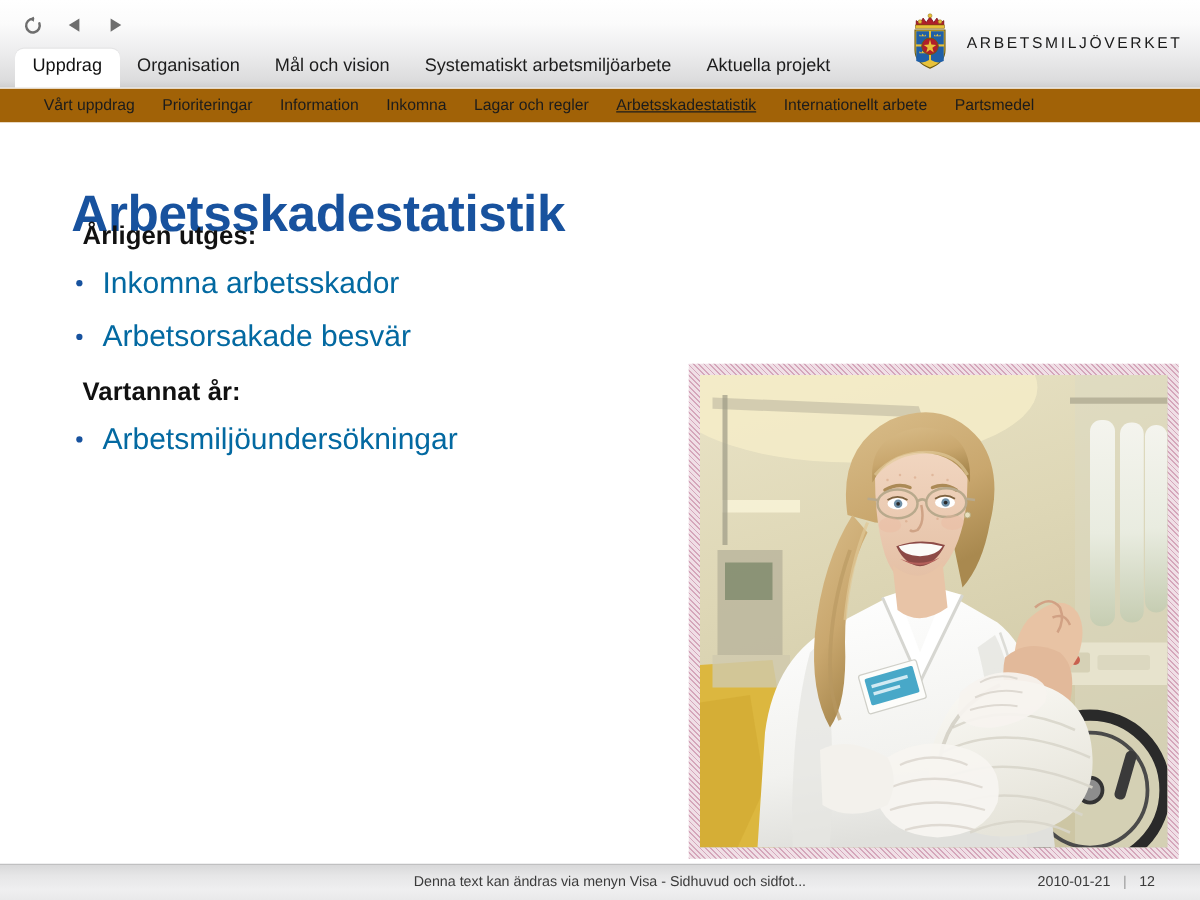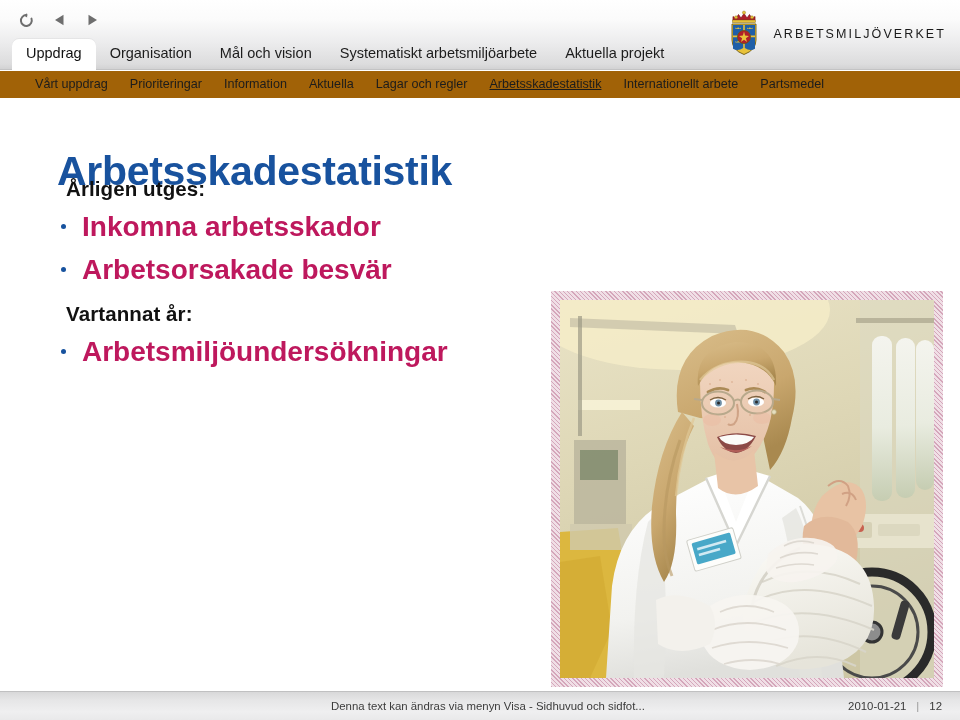--- a/index.html
+++ b/index.html
@@ -157,26 +157,25 @@
   }
   .lead.second { margin-top: 18px; }
 
   ul.bullets {
     list-style: none;
     margin: 0;
     padding: 0;
   }
   ul.bullets li {
     position: relative;
-    font-size: 28px;
-    color: #be185d;
+    font-size: 24px;
+    color: #0369a1;
     line-height: 26px;
     padding: 0 0 17px 24px;
     white-space: nowrap;
-    font-weight: bold;
   }
   ul.bullets li:last-child { padding-bottom: 0; }
   ul.bullets li .dot {
     position: absolute;
     left: 3px;
     top: 10px;
     width: 5px;
     height: 5px;
     border-radius: 50%;
     background: #17529E;
@@ -221,21 +220,21 @@
   .footer-note {
     position: absolute;
     left: 331px;
     top: 8px;
     font-size: 11.4px;
     color: #3b3b3b;
     white-space: nowrap;
   }
   .footer-meta {
     position: absolute;
-    right: 18px;
+    right: 36px;
     top: 8px;
     display: flex;
     align-items: center;
     gap: 10px;
     font-size: 11.4px;
     color: #3b3b3b;
     white-space: nowrap;
     justify-content: center;
   }
   .footer-sep { color: #9a9a9a; }
@@ -320,21 +319,21 @@
     <div class="subnav-item">
       <span>Vårt uppdrag</span>
     </div>
     <div class="subnav-item">
       <span>Prioriteringar</span>
     </div>
     <div class="subnav-item">
       <span>Information</span>
     </div>
     <div class="subnav-item">
-      <span>Aktuella</span>
+      <span>Inkomna</span>
     </div>
     <div class="subnav-item">
       <span>Lagar och regler</span>
     </div>
     <div class="subnav-item active">
       <span>Arbetsskadestatistik</span>
     </div>
     <div class="subnav-item">
       <span>Internationellt arbete</span>
     </div>

